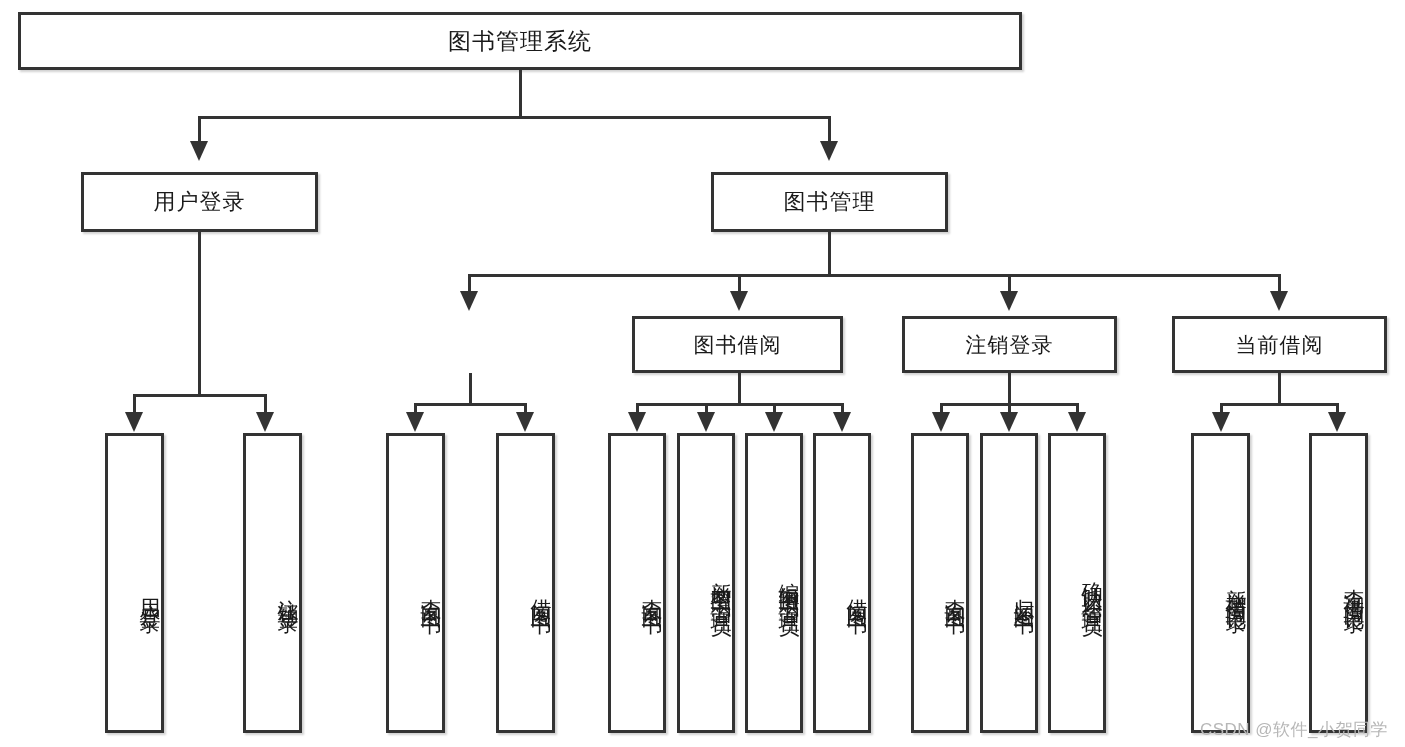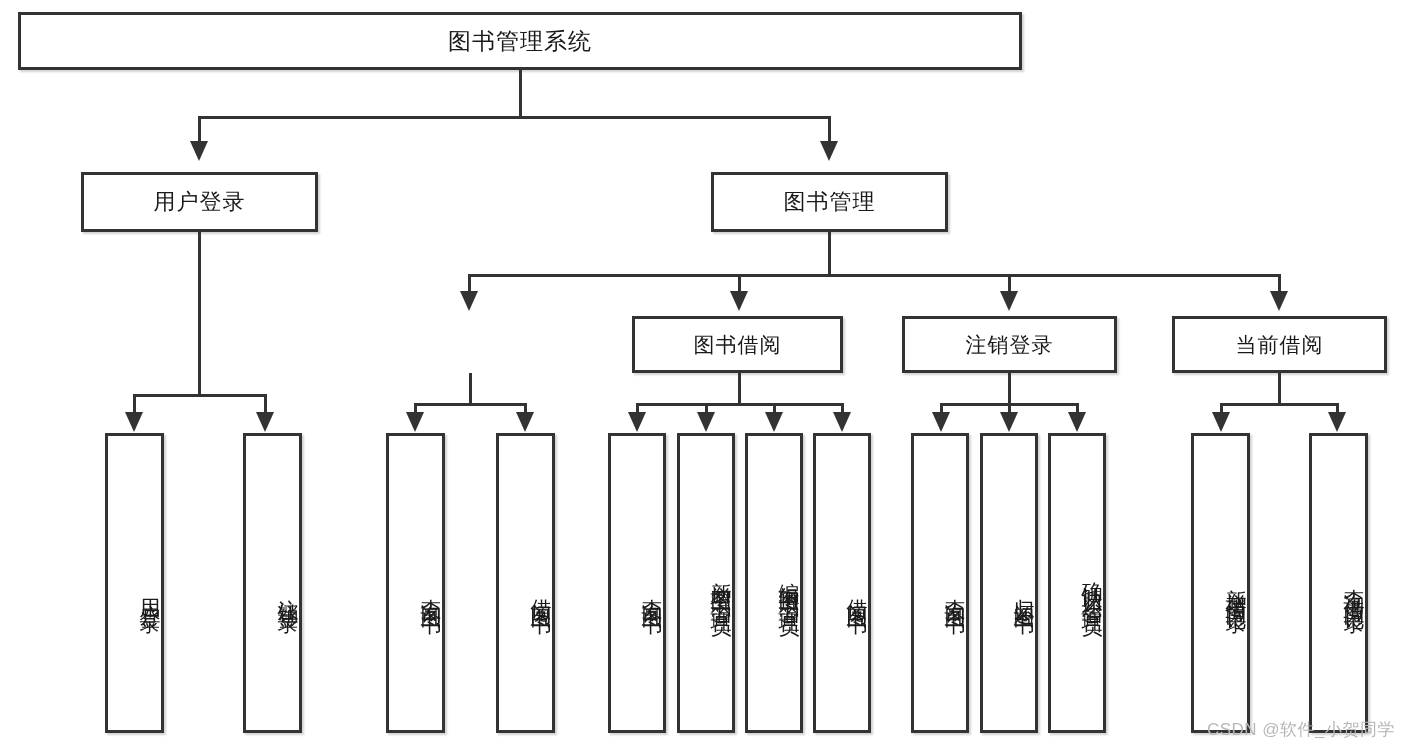--- a/index.html
+++ b/index.html
@@ -69,21 +69,21 @@
     position: absolute;
     width: 0;
     height: 0;
     border-left: 9px solid transparent;
     border-right: 9px solid transparent;
     border-top: 20px solid #333333;
   }
   
   #watermark {
     position: absolute;
-    right: 10px;
+    right: 17px;
     bottom: 6px;
     font-size: 17px;
     color: #b7b7b7;
     white-space: nowrap;
     letter-spacing: 0.5px;
   }
 </style>
 </head>
 <body>
 

